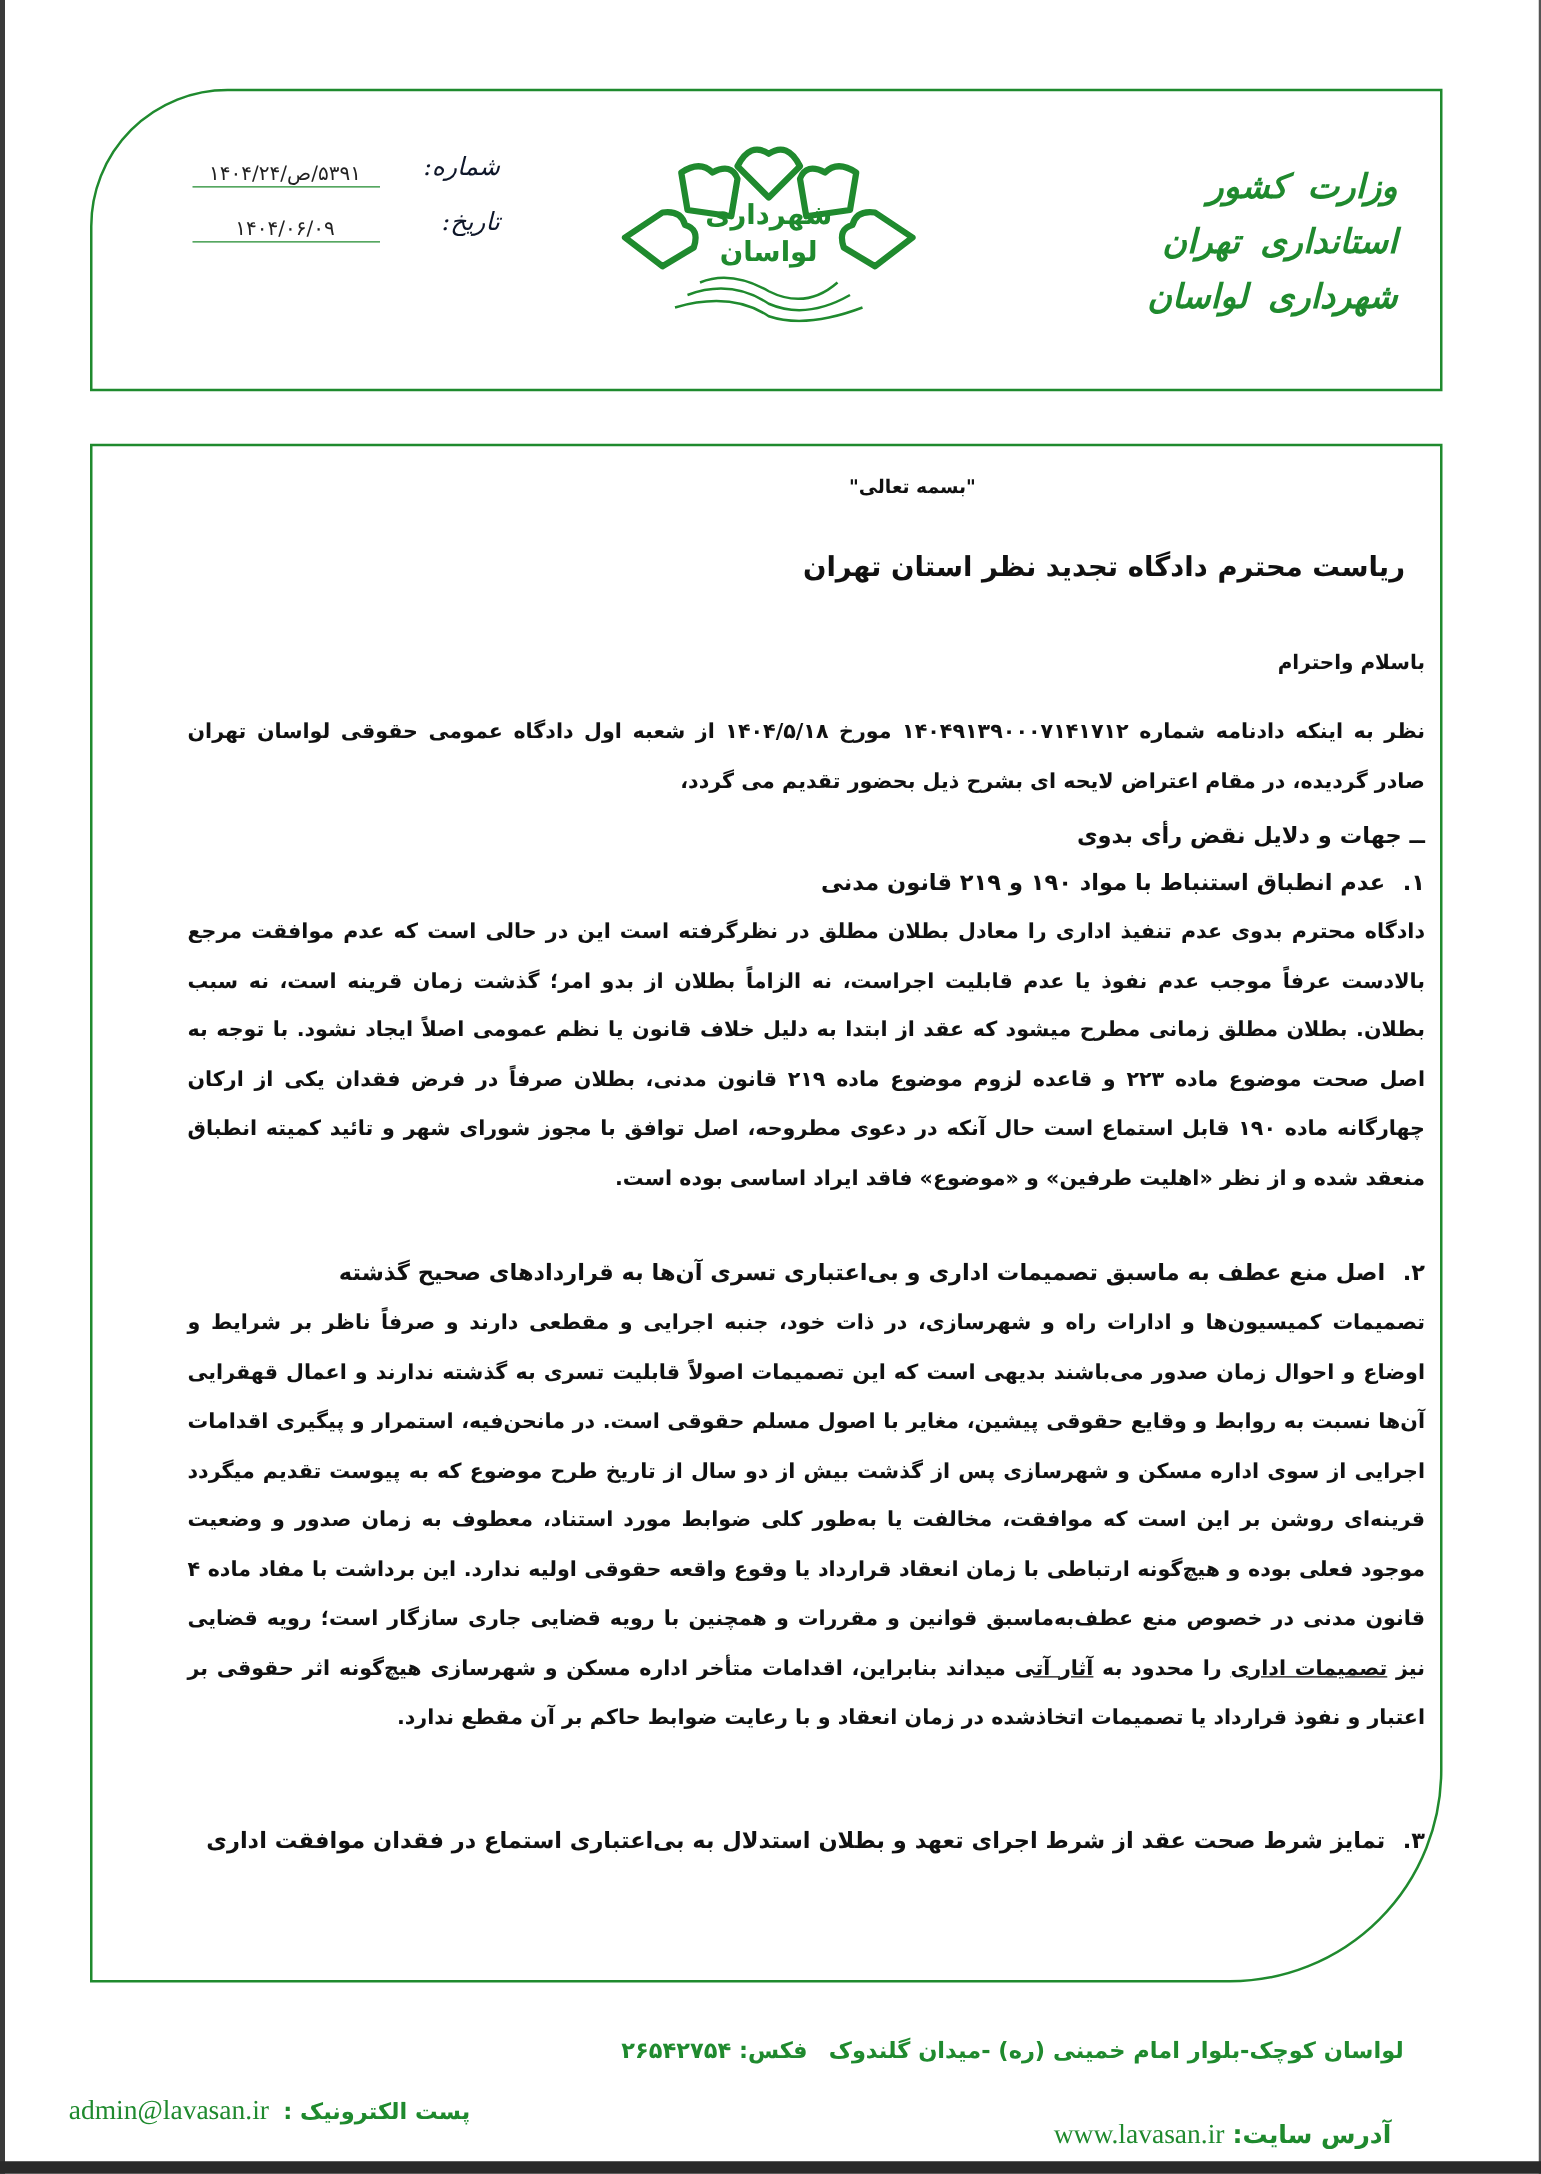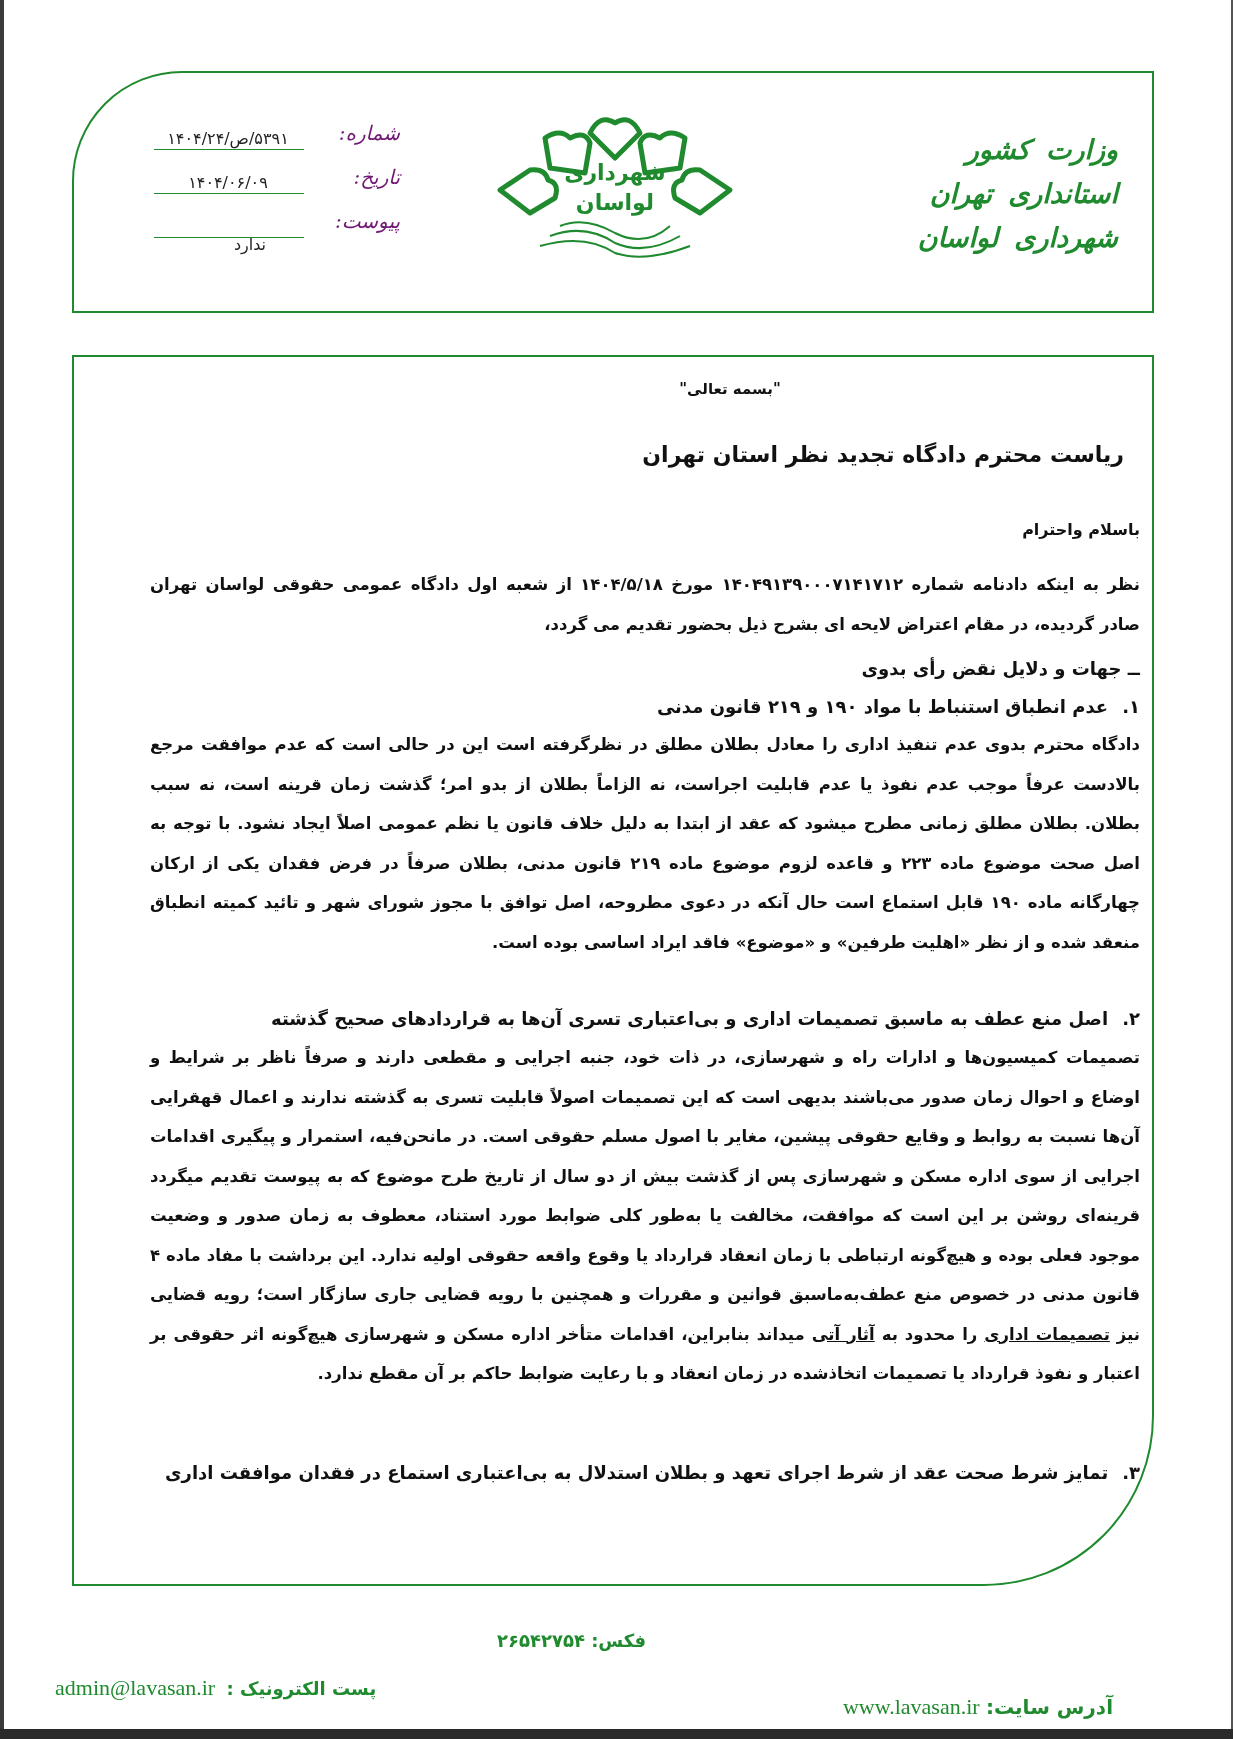--- a/index.html
+++ b/index.html
@@ -17,21 +17,21 @@
   }
   .body-frame {
     position: absolute; left: 72px; top: 355px; width: 1082px; height: 1231px;
     border: 2px solid #1f8a2e; border-bottom-right-radius: 170px; box-sizing: border-box;
   }
 
   
   .meta { position: absolute; left: 150px; top: 125px; width: 250px; }
   .meta-row { position: relative; height: 44px; }
   .meta-label {
-    position: absolute; right: 0; top: -4px; color: #701a75; font-family: "DejaVu Serif", serif;
+    position: absolute; right: 0; top: -4px; color: #0f172a; font-family: "DejaVu Serif", serif;
     font-style: italic; font-size: 20px; direction: rtl;
   }
   .meta-line { position: absolute; left: 4px; width: 150px; top: 24px; height: 1px; background: #1f8a2e; }
   .meta-value {
     position: absolute; left: 8px; width: 140px; top: 4px; text-align: center;
     font-size: 16px; color: #222; direction: rtl;
   }
   .meta-row.attach .meta-value { top: 22px; left: 60px; width: 80px; }
 
   
@@ -81,25 +81,20 @@
   <div class="meta-row">
     <span class="meta-label">شماره:</span>
     <span class="meta-value">۵۳۹۱/ص/۱۴۰۴/۲۴</span>
     <span class="meta-line"></span>
   </div>
   <div class="meta-row">
     <span class="meta-label">تاریخ:</span>
     <span class="meta-value">۱۴۰۴/۰۶/۰۹</span>
     <span class="meta-line"></span>
   </div>
-  <div class="meta-row attach">
-    <span class="meta-label">پیوست:</span>
-    <span class="meta-line"></span>
-    <span class="meta-value">ندارد</span>
-  </div>
 </div>
 
 <div class="logo">
   <svg width="250" height="150" viewBox="0 0 250 150">
     <g fill="none" stroke="#1f8a2e" stroke-width="5" stroke-linejoin="round">
       <path d="M100 25 Q110 5 125 15 Q140 5 150 25 L125 50 Z"></path>
       <path d="M55 30 Q70 20 80 30 Q95 22 100 35 L95 65 L60 60 Z"></path>
       <path d="M195 30 Q180 20 170 30 Q155 22 150 35 L155 65 L190 60 Z"></path>
       <path d="M10 82 L40 62 Q55 60 58 72 Q70 75 65 90 L40 105 Z"></path>
       <path d="M240 82 L210 62 Q195 60 192 72 Q180 75 185 90 L210 105 Z"></path>
@@ -140,20 +135,21 @@
     <span class="num">۲.</span><span>اصل منع عطف به ماسبق تصمیمات اداری و بی‌اعتباری تسری آن‌ها به قراردادهای صحیح گذشته</span>
   </div>
   <div class="para" style="top:668px"><span>تصمیمات کمیسیون‌ها و ادارات راه و شهرسازی، در ذات خود، جنبه اجرایی و مقطعی دارند و صرفاً ناظر بر شرایط و اوضاع و احوال زمان صدور می‌باشند بدیهی است که این تصمیمات اصولاً  قابلیت تسری به گذشته ندارند و اعمال قهقرایی آن‌ها نسبت به روابط و وقایع حقوقی پیشین، مغایر با اصول مسلم حقوقی است. در مانحن‌فیه، استمرار و پیگیری اقدامات اجرایی از سوی اداره مسکن و شهرسازی پس از گذشت بیش از دو سال از تاریخ طرح موضوع که به پیوست تقدیم میگردد قرینه‌ای روشن بر این است که موافقت، مخالفت یا به‌طور کلی ضوابط مورد استناد، معطوف به زمان صدور و وضعیت موجود فعلی بوده و هیچ‌گونه ارتباطی با زمان انعقاد قرارداد یا وقوع واقعه حقوقی اولیه ندارد. این برداشت با مفاد ماده ۴ قانون مدنی در خصوص منع عطف‌به‌ماسبق قوانین و مقررات و همچنین با رویه قضایی جاری سازگار است؛ رویه قضایی نیز </span><span class="ul">تصمیمات اداری</span><span> را محدود به </span><span class="ul">آثار آتی</span><span> میداند بنابراین، اقدامات متأخر اداره مسکن و شهرسازی هیچ‌گونه اثر حقوقی بر اعتبار و نفوذ قرارداد یا تصمیمات اتخاذشده در زمان انعقاد و با رعایت ضوابط حاکم بر آن مقطع ندارد.</span></div>
 
   <div class="heading" style="top:1092px">
     <span class="num">۳.</span><span>تمایز شرط صحت عقد از شرط اجرای تعهد و بطلان استدلال به بی‌اعتباری استماع در فقدان موافقت اداری</span>
   </div>
 </div>
 
 <div class="footer">
+  <div class="f-address">لواسان کوچک-بلوار امام خمینی (ره) -میدان گلندوک</div>
   <div class="f-fax">
     <span>فکس:</span>
     <span>۲۶۵۴۲۷۵۴</span>
   </div>
   <div class="f-site">
     <span class="label">آدرس سایت:</span>
     <span class="url">www.lavasan.ir</span>
   </div>
   <div class="f-email">
     <span class="label">پست الکترونیک :</span>&nbsp;

